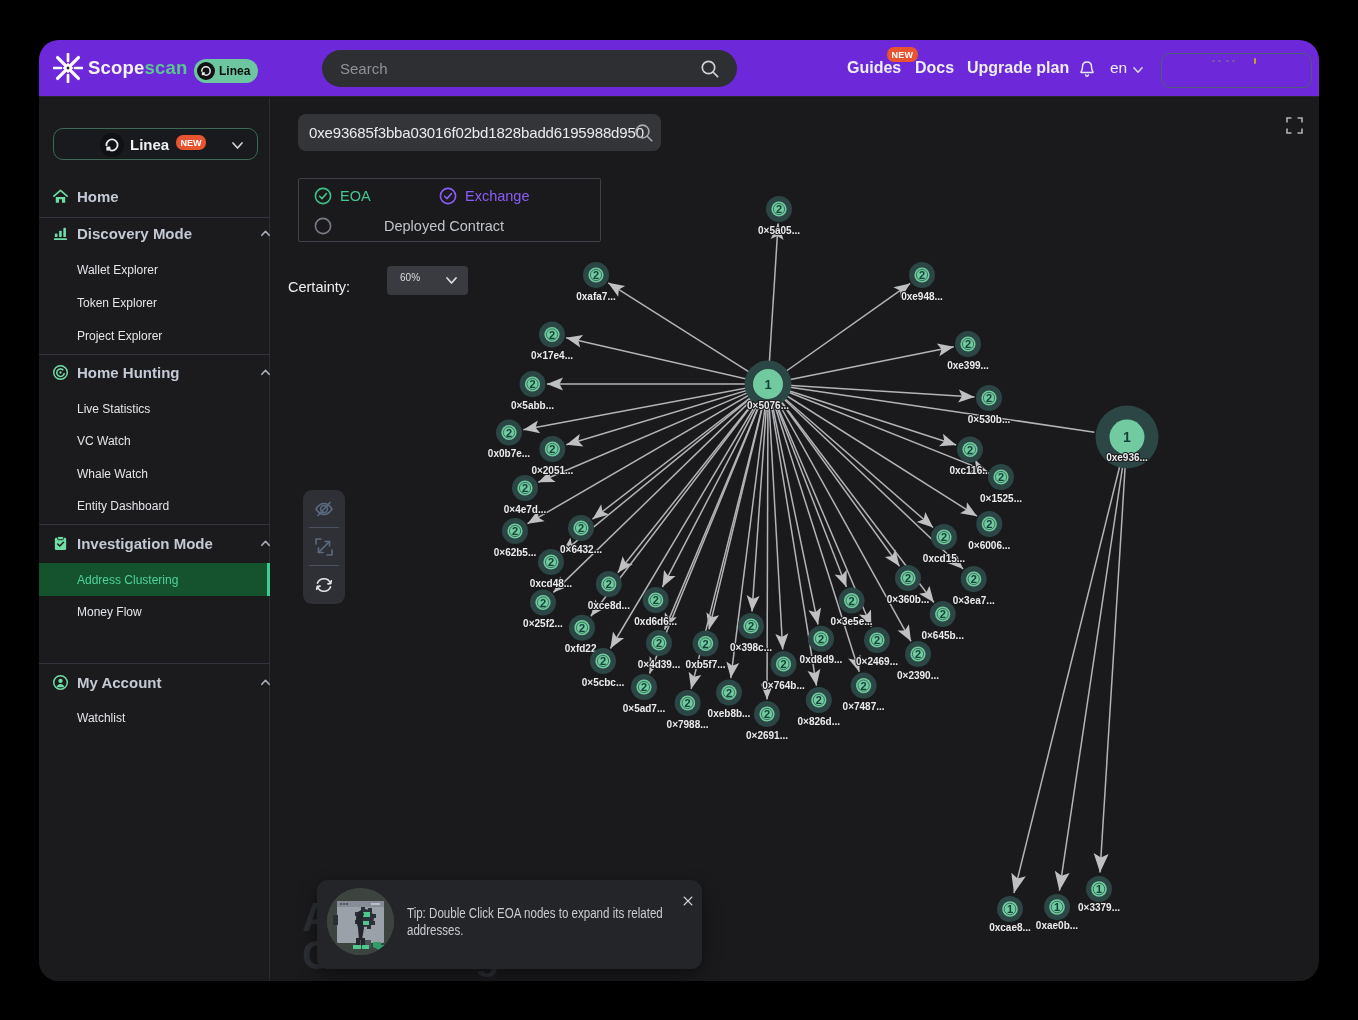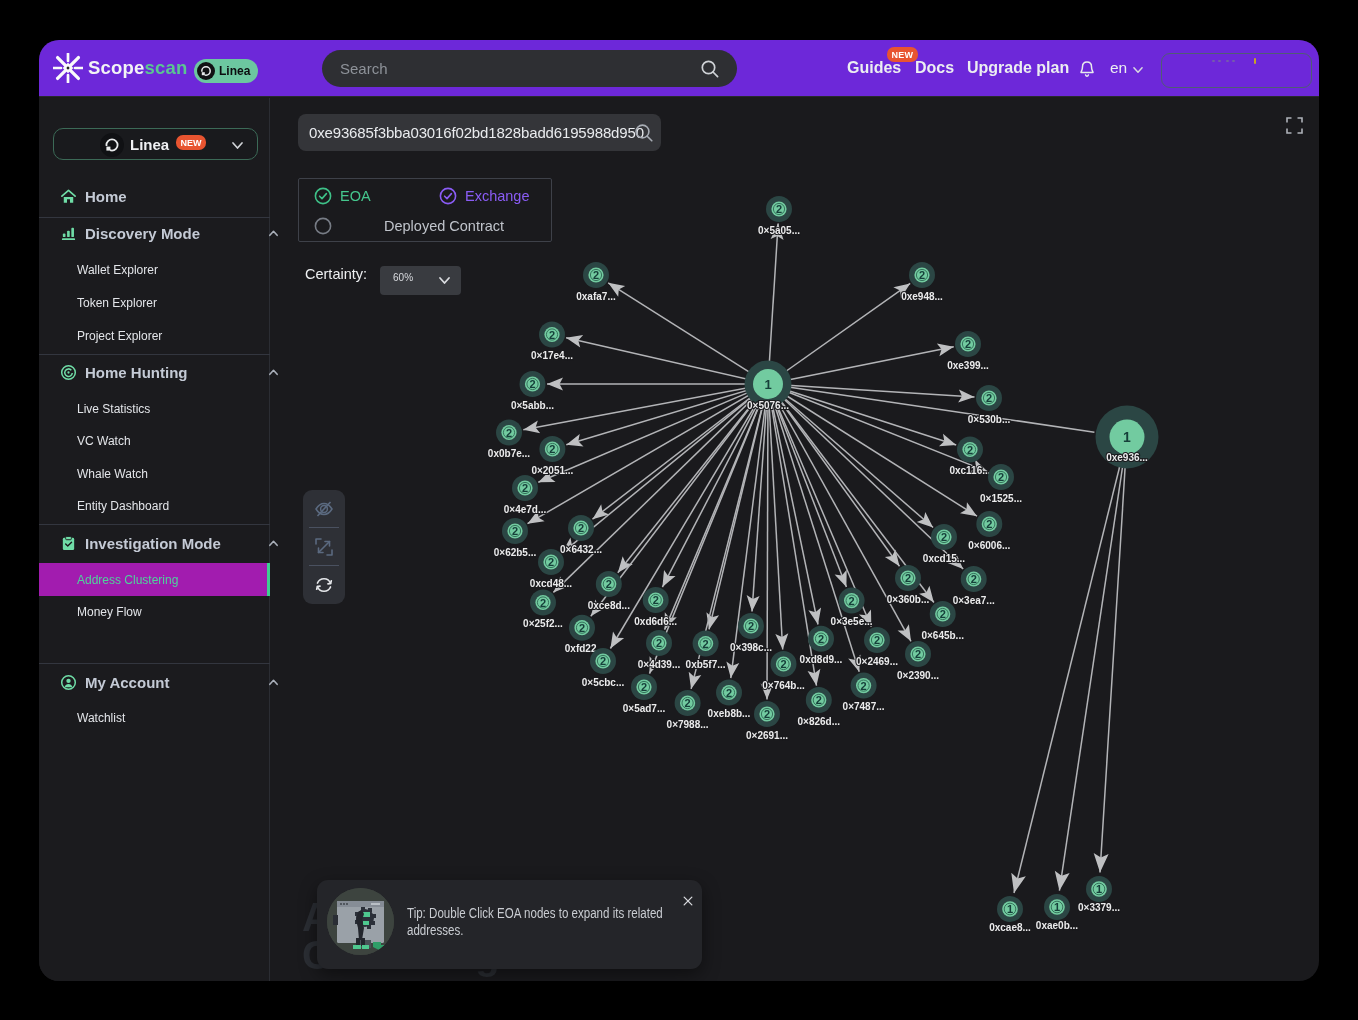--- a/index.html
+++ b/index.html
@@ -19,41 +19,41 @@
 .navlink { position:absolute; top:19px; font-size:16px; font-weight:bold; color:#eceef1; }
 .new-top { position:absolute; left:848px; top:7px; background:#e85430; color:#fff; font-size:9px; font-weight:bold; padding:2.5px 4.5px; border-radius:7px; letter-spacing:0.2px; z-index:6;}
 .wallet-btn { position:absolute; left:1122px; top:13px; width:151px; height:35px; border:1.5px solid #505c75; border-radius:9px; }
 .dot { position:absolute; border-radius:1px; }
 
 .sidebar { position:absolute; left:0; top:58px; width:231px; height:883px; background:#1b1b1e; border-right:1px solid #2b2d33; z-index:20; }
 .chain-sel { position:absolute; left:14px; top:30px; width:205px; height:32px; border:1px solid #3c6a57; border-radius:10px; background:#191a1d; }
 .chain-sel .cc { position:absolute; left:46px; top:4px; width:24px; height:24px; border-radius:50%; background:#101114; }
 .chain-sel .cname { position:absolute; left:76px; top:7px; font-size:15px; font-weight:bold; color:#f0f1f4; }
 .chain-sel .new { position:absolute; left:122px; top:6px; background:#e85430; color:#fff; font-size:9px; font-weight:bold; padding:2.5px 4.5px; border-radius:7px; }
-.srow { position:absolute; left:8px; width:247px; height:33px; display:flex; align-items:center; }
+.srow { position:absolute; left:0; width:247px; height:33px; display:flex; align-items:center; }
 .srow .sicon { position:absolute; left:13px; width:17px; height:17px; }
 .srow .stext { position:absolute; left:38px; font-size:15px; font-weight:bold; color:#c4cad5; }
 .srow .chev { position:absolute; right:15px; width:11px; height:11px; }
 .subrow { position:absolute; left:0; width:231px; height:33px; display:flex; align-items:center; }
 .subrow .stext { position:absolute; left:38px; font-size:12px; font-weight:normal; color:#e3e5e9; }
-.sel { background:#a21caf; border-right:3px solid #3ecd90; }
+.sel { background:#14532d; border-right:3px solid #3ecd90; }
 .sel .stext { color:#4fd39b !important; }
 .sdiv { position:absolute; left:0; width:231px; height:1px; background:#33363f; }
 
 .main { position:absolute; left:232px; top:58px; width:1048px; height:883px; }
 .gsvg { position:absolute; left:0; top:0; z-index:1; }
 .nl { font-size:10px; font-weight:bold; fill:#ebebec; paint-order:stroke; stroke:#1a1a1d; stroke-width:2.2px; font-family:"Liberation Sans", sans-serif; }
 .addr { position:absolute; left:27px; top:16px; width:363px; height:37px; background:#343539; border-radius:8px; z-index:10; overflow:hidden; }
 .addr .t { position:absolute; left:11px; top:10px; font-size:15px; letter-spacing:-0.15px; color:#e9ebee; white-space:nowrap; width:340px; overflow:hidden; }
 .addr svg { position:absolute; right:6px; top:8px; }
 .fsbtn { position:absolute; right:16px; top:19px; z-index:10; }
-.filter { position:absolute; left:27px; top:80px; width:254px; height:64px; border:1px solid #3e4149; border-radius:2px; z-index:10; }
+.filter { position:absolute; left:27px; top:80px; width:303px; height:64px; border:1px solid #3e4149; border-radius:2px; z-index:10; }
 .frow { position:absolute; display:flex; align-items:center; gap:8px; }
 .ftext { font-size:14.5px; }
-.cert { position:absolute; left:34px; top:168px; z-index:10; display:flex; align-items:flex-start; }
+.cert { position:absolute; left:17px; top:168px; z-index:10; display:flex; align-items:flex-end;gap:24px; }
 .cert .lbl { font-size:14.5px; color:#eef0f2; }
 .cert .dd { position:relative; margin-left:13px; width:81px; height:29px; background:#393b40; border-radius:4px; }
 .cert .dd span { position:absolute; left:13px; top:6px; font-size:10px; color:#d9dbdf; }
 .toolbar { position:absolute; left:32px; top:392px; width:42px; height:114px; background:#2e3036; border-radius:9px; z-index:10; }
 .toolbar .tdiv { position:absolute; left:6px; width:30px; height:1px; background:#4a5160; }
 .wm { position:absolute; left:31px; top:800px; z-index:2; font-weight:bold; font-size:40px; color:#2b2e34; line-height:38px; letter-spacing:0px; }
 .tip { position:absolute; left:46px; top:782px; width:385px; height:89px; background:#242529; border-radius:11px; z-index:15; box-shadow:0 6px 18px rgba(0,0,0,0.45); }
 .tip .av { position:absolute; left:10px; top:8px; width:67px; height:67px; border-radius:50%; overflow:hidden; background:#3e453f; }
 .tip .txt { position:absolute; left:90px; top:25px; font-size:14px; line-height:17px; color:#c9ccd1; transform:scaleX(0.825); transform-origin:0 0; white-space:nowrap; }
 .tip .x { position:absolute; right:9px; top:16px; width:10px; height:10px; }

